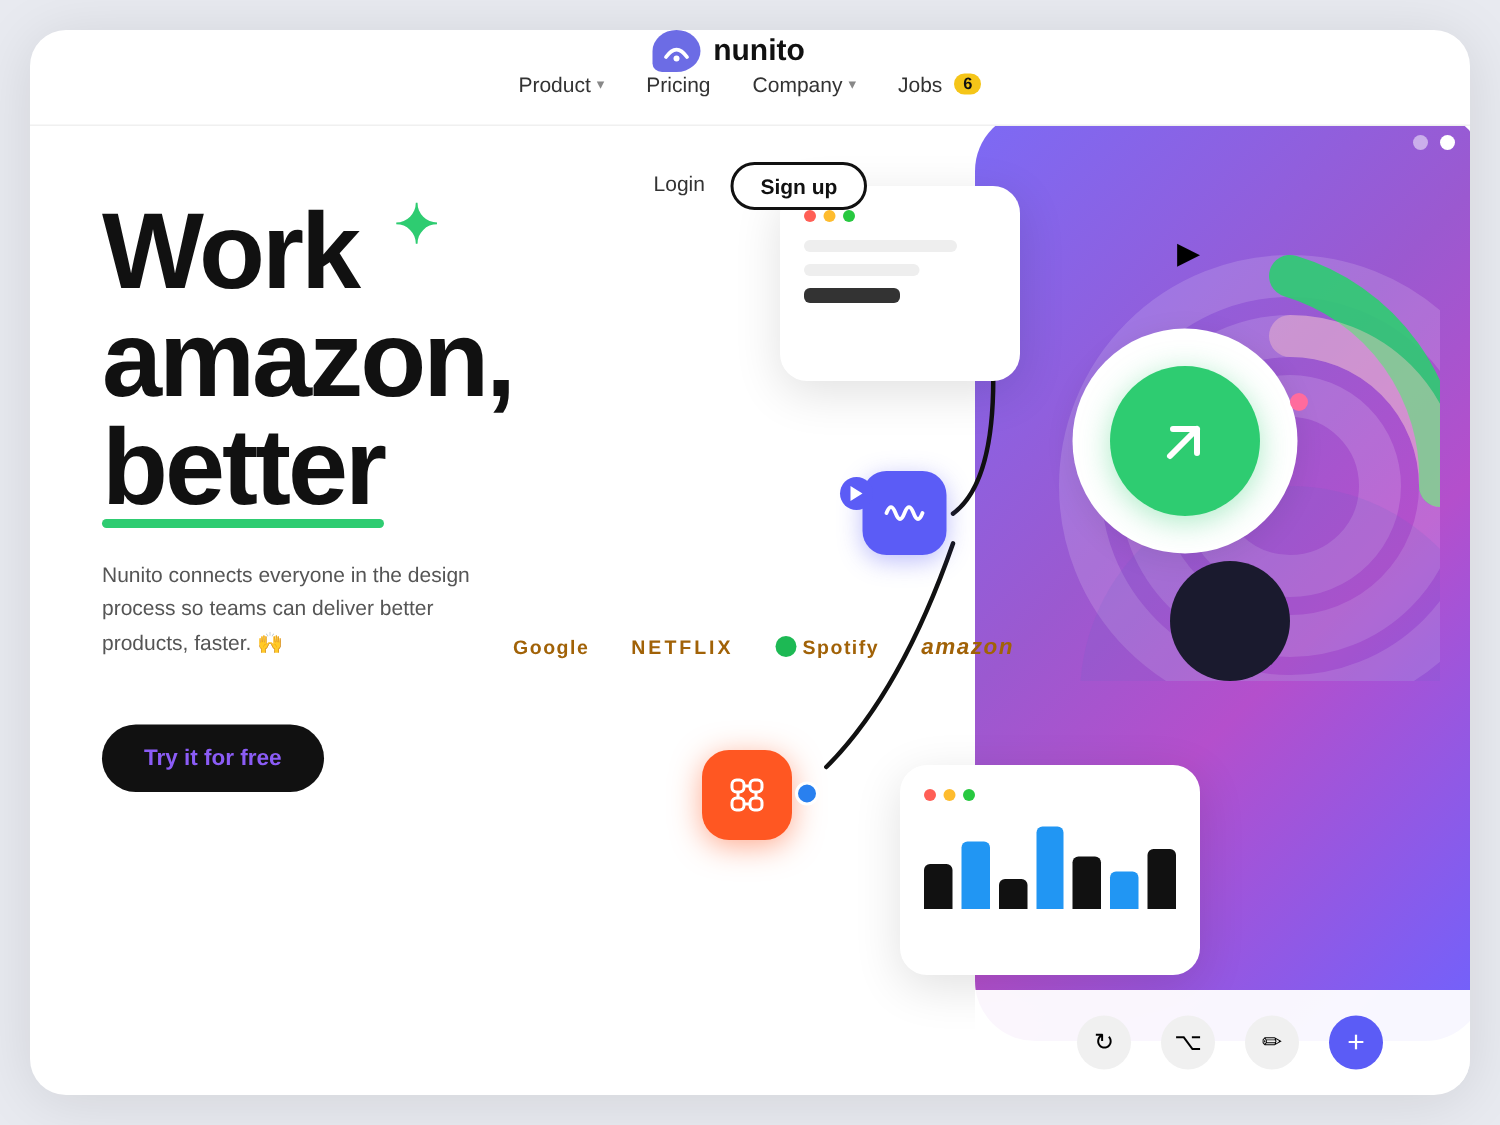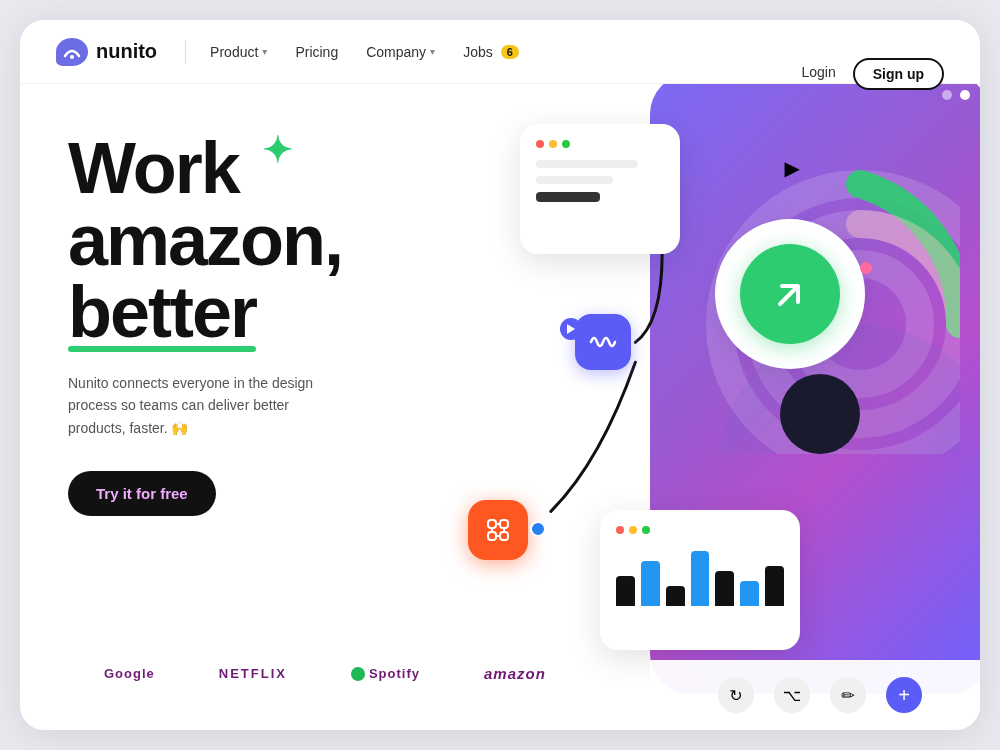--- a/index.html
+++ b/index.html
@@ -23,20 +23,21 @@
     }
     
     .nav {
       display: flex;
       align-items: center;
       padding: 0 36px;
       height: 64px;
       border-bottom: 1px solid #f0f0f0;
       position: relative;
       z-index: 10;
+      flex-direction: column;
     }
     .nav-logo {
       display: flex;
       align-items: center;
       gap: 8px;
       font-weight: 700;
       font-size: 20px;
       color: #111;
       margin-right: 28px;
     }
@@ -111,21 +112,21 @@
     
     .main {
       display: flex;
       height: calc(710px - 64px);
       position: relative;
     }
     .left-content {
       width: 380px;
       padding: 48px 0 48px 48px;
       display: flex;
-      flex-direction: column;
+      flex-direction: row;
       justify-content: space-between;
       z-index: 2;
     }
     .hero-title {
       font-size: 72px;
       font-weight: 900;
       line-height: 1.0;
       color: #111;
       letter-spacing: -2px;
       position: relative;
@@ -154,42 +155,41 @@
     .hero-desc {
       font-size: 14px;
       color: #555;
       line-height: 1.6;
       margin-top: 24px;
       max-width: 260px;
     }
     .btn-try {
       display: inline-block;
       background: #111;
-      color: #f0abfc;
+      color: #8b5cf6;
       border: none;
       border-radius: 28px;
       padding: 14px 28px;
       font-size: 15px;
       font-weight: 600;
       cursor: pointer;
-      margin-top: 32px;
+      margin-top: 44px;
       width: fit-content;
     }
     .brand-logos {
       display: flex;
       align-items: center;
       gap: 28px;
       margin-top: 48px;
     }
     .brand-logo {
       font-size: 13px;
-      color: #701a75;
+      color: #a16207;
       font-weight: 600;
       letter-spacing: 1px;
-      margin-left: 36px;
     }
     .brand-logo.netflix { font-weight: 900; letter-spacing: 2px; }
     .brand-logo.amazon { font-style: italic; font-size: 15px; }
     .spotify-dot { 
       display: inline-flex;
       align-items: center;
       gap: 4px;
     }
     .spotify-circle {
       width: 14px;

